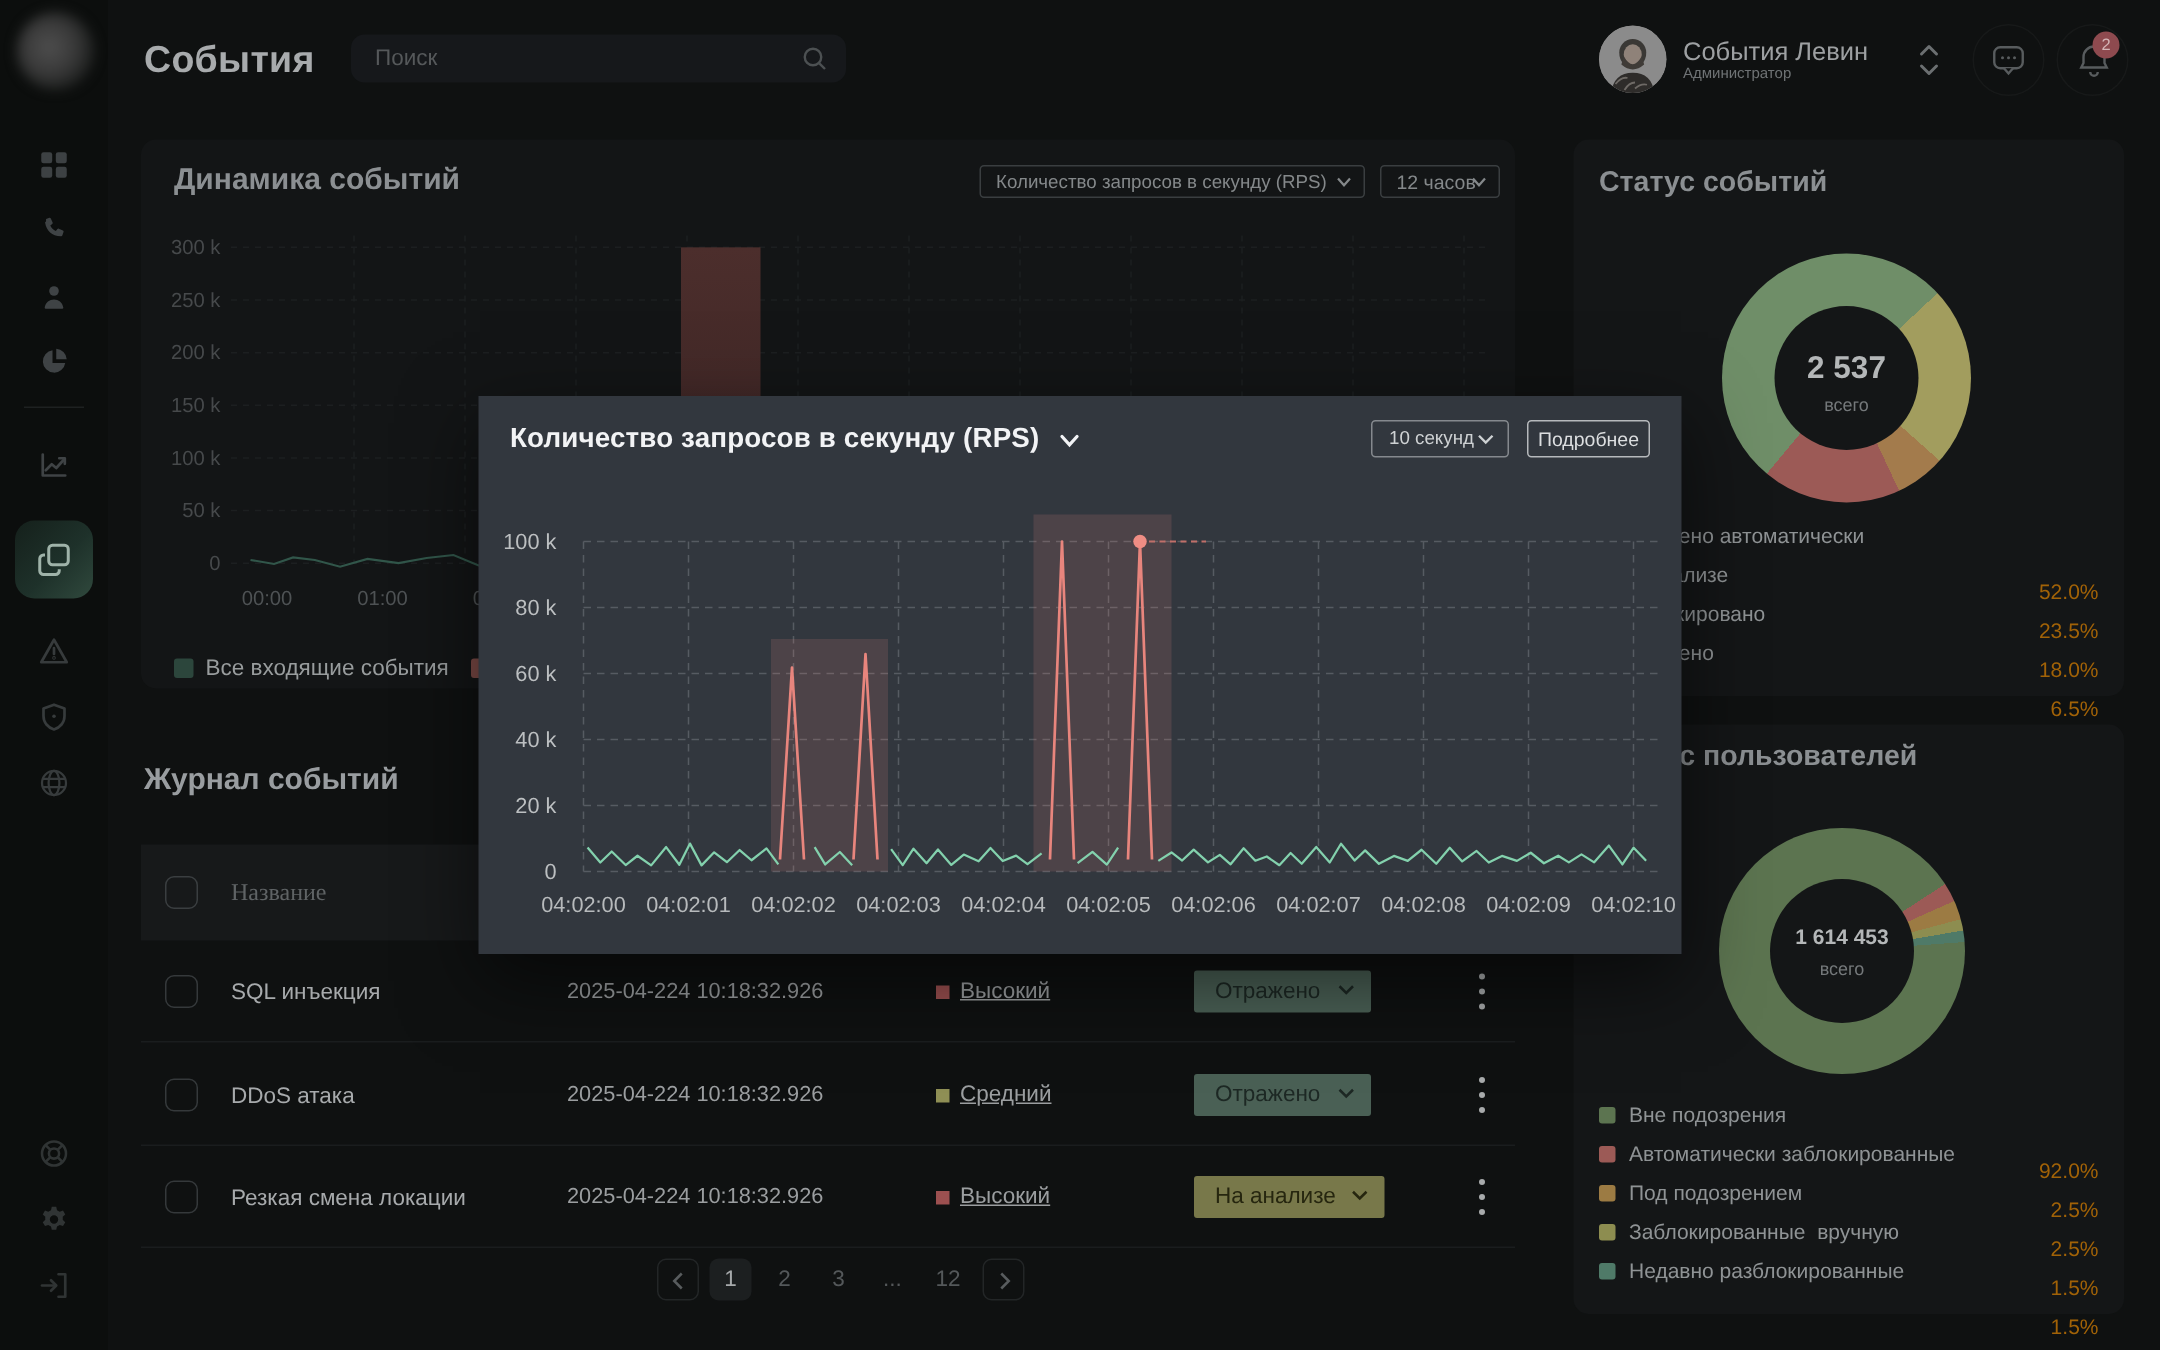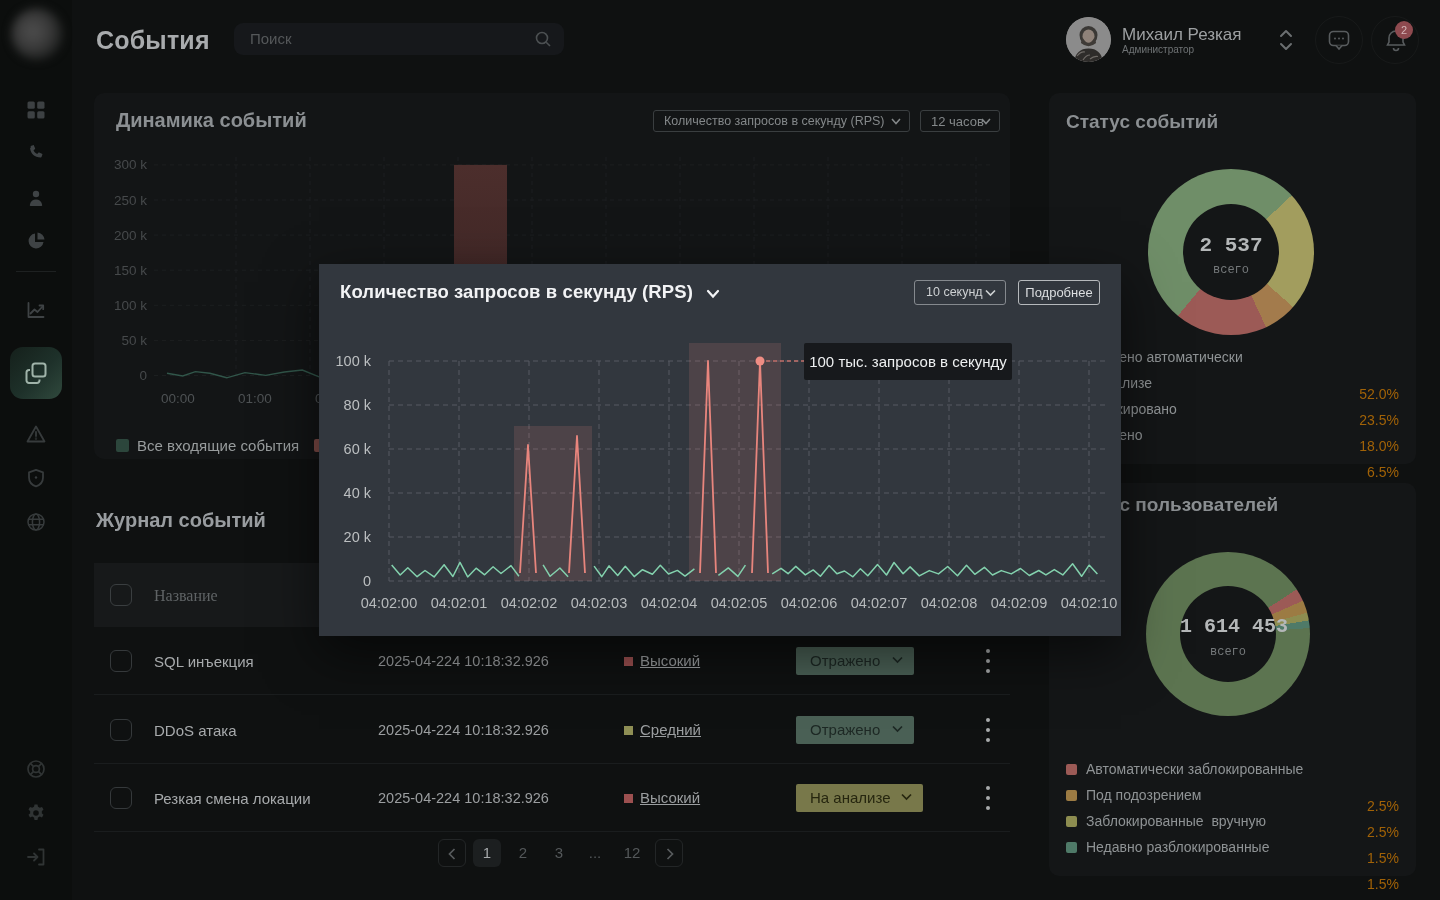--- a/index.html
+++ b/index.html
@@ -37,21 +37,21 @@
   #p1 { left:94px; top:93px; width:916px; height:366px; }
   #rp1 { left:1049px; top:93px; width:367px; height:371px; background:#141617; }
   #rp2 { left:1049px; top:483px; width:367px; height:393px; background:#141617; }
   .ptitle { position:absolute; font-weight:bold; color:#8b8f92; font-size:20px; }
   .dropbox { position:absolute; border:1px solid #3a3e40; border-radius:3px; color:#84888a; font-size:13px; }
   .dropbox .tx { position:absolute; left:10px; top:3px; white-space:nowrap; }
 
   
   .donut { position:absolute; border-radius:50%; }
   .donut .hole { position:absolute; left:50%; top:50%; width:96px; height:96px; margin:-48px 12px 0 -48px;
-                 border-radius:50%; background:#141617; text-align:center;font-family:Liberation Mono, monospace; }
+                 border-radius:50%; background:#141617; text-align:center; }
   .dnum { color:#b4b7b8; font-weight:bold; white-space:nowrap; line-height:1; }
   .dsub { color:#74787a; font-size:12px; }
   #donut1 { left:1148px; top:169px; width:166px; height:166px;
     background:conic-gradient(from 47deg, #a29d5e 0 23.5%, #a37b4c 23.5% 30%, #9c5a56 30% 48%, #6f8e68 48% 100%); }
   #donut2 { left:1146px; top:552px; width:164px; height:164px;
     background:conic-gradient(from 57deg, #9c5a56 0 2.5%, #9c7b43 2.5% 5%, #8d8d50 5% 6.5%, #4f7a68 6.5% 8%, #5c7450 8% 100%); }
   .lrow { position:absolute; height:18px; font-size:14px; color:#8f9395; }
   .lrow .sq { position:absolute; left:0; top:3px; width:11px; height:11px; border-radius:2px; }
   .lrow .lb { position:absolute; left:20px; top:0; white-space:nowrap; }
   .lrow .pc { position:absolute; right:0; top:1px; color:#a16207;margin-top:36px; }
@@ -185,21 +185,21 @@
 <div id="avatar">
   <svg width="45" height="45" viewBox="0 0 45 45">
     <circle cx="22.5" cy="22.5" r="22.5" fill="#8b8b8b"></circle>
     <path d="M13.5 18 a9 9 0 0 1 18 0 a9 10.5 0 0 1 -18 0z" fill="#3a3835"></path>
     <ellipse cx="22.5" cy="19.5" rx="6" ry="7" fill="#8f8279"></ellipse>
     <path d="M16.5 20.5 q6 10.5 12 0 l1.6 5.5 q-7.6 6.5 -15.2 0z" fill="#3f3b37"></path>
     <path d="M8 45 q2 -13.5 14.5 -13.5 q12.5 0 14.5 13.5z" fill="#2e2c2a"></path>
     <path d="M11 39 q4 -5 8 -4 M17 43 q3 -5 7 -5 M24 42 q4 -3.5 8 -2.5" fill="none" stroke="#6e6a66" stroke-width="1.2"></path>
   </svg>
 </div>
-<div id="uname">Михаил Резкая</div>
+<div id="uname">События Левин</div>
 <div id="urole">Администратор</div>
 <div id="uchev">
   <svg width="18" height="24" viewBox="0 0 18 24" fill="none" stroke="#6b6f71" stroke-width="2" stroke-linecap="round" stroke-linejoin="round">
     <path d="M4 8 L9 3 L14 8"></path>
       <path d="M4 16 L9 21 L14 16"></path>
   </svg>
 </div>
 <div style="position:absolute; left:1315px; top:16px; width:48px; height:48px; border-radius:50%; border:1px solid rgba(255,255,255,0.035);"></div>
 <div style="position:absolute; left:1371px; top:16px; width:48px; height:48px; border-radius:50%; border:1px solid rgba(255,255,255,0.035);"></div>
 <div id="chaticon">
@@ -384,23 +384,28 @@
     <span class="sq" style="background:#a37b4c;"></span>
       <span class="lb">Отражено</span>
       <span class="pc">6.5%</span>
   </div>
 </div>
 
 <div class="panel" id="rp2">
   <div class="ptitle" style="left:17px; top:11px; font-size:19px;">Статус пользователей</div>
   <div class="donut" id="donut2" style="left:97px; top:69px;">
     <div class="hole" style="background:#141617;">
-      <div class="dnum" style="margin-top:31px; font-size:20px;">1 614 453</div>
+      <div class="dnum" style="margin-top:31px; font-size:14px;">1 614 453</div>
       <div class="dsub" style="margin-top:8px;">всего</div>
     </div>
+  </div>
+  <div class="lrow" style="left:17px; top:252px; width:333px;">
+    <span class="sq" style="background:#5c7450;"></span>
+      <span class="lb">Вне подозрения</span>
+      <span class="pc">92.0%</span>
   </div>
   <div class="lrow" style="left:17px; top:278px; width:333px;">
     <span class="sq" style="background:#9c5a56;"></span>
       <span class="lb">Автоматически заблокированные</span>
       <span class="pc">2.5%</span>
   </div>
   <div class="lrow" style="left:17px; top:304px; width:333px;">
     <span class="sq" style="background:#9c7b43;"></span>
       <span class="lb">Под подозрением</span>
       <span class="pc">2.5%</span>
@@ -472,14 +477,13 @@
       <text x="210" y="344" text-anchor="middle" font-size="14.5" fill="#b7babc">04:02:02</text>
       <text x="280" y="344" text-anchor="middle" font-size="14.5" fill="#b7babc">04:02:03</text>
       <text x="350" y="344" text-anchor="middle" font-size="14.5" fill="#b7babc">04:02:04</text>
       <text x="420" y="344" text-anchor="middle" font-size="14.5" fill="#b7babc">04:02:05</text>
       <text x="490" y="344" text-anchor="middle" font-size="14.5" fill="#b7babc">04:02:06</text>
       <text x="560" y="344" text-anchor="middle" font-size="14.5" fill="#b7babc">04:02:07</text>
       <text x="630" y="344" text-anchor="middle" font-size="14.5" fill="#b7babc">04:02:08</text>
       <text x="700" y="344" text-anchor="middle" font-size="14.5" fill="#b7babc">04:02:09</text>
       <text x="770" y="344" text-anchor="middle" font-size="14.5" fill="#b7babc">04:02:10</text>
     </svg>
-  <div id="mtooltip">100 тыс. запросов в секунду</div>
 </div>
 
 </body></html>

